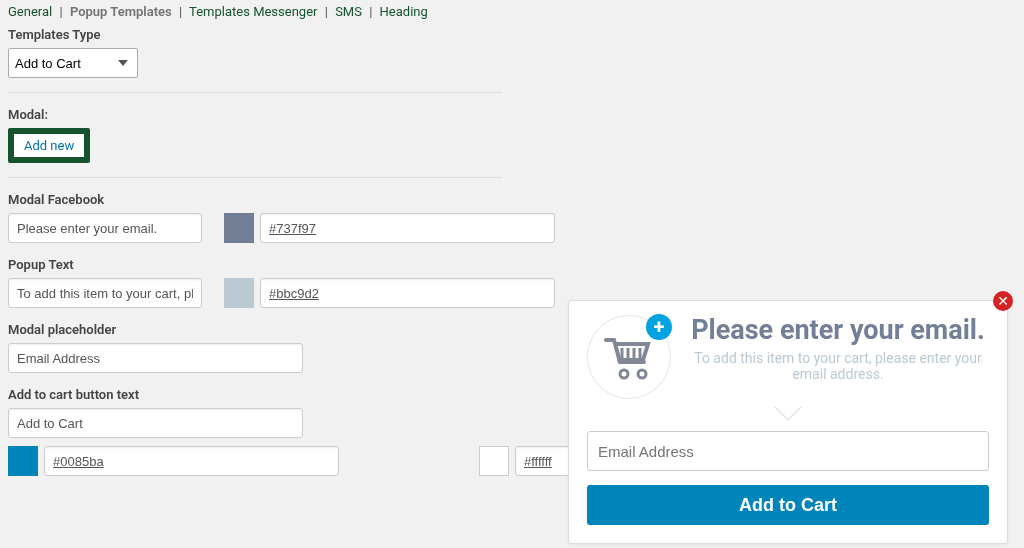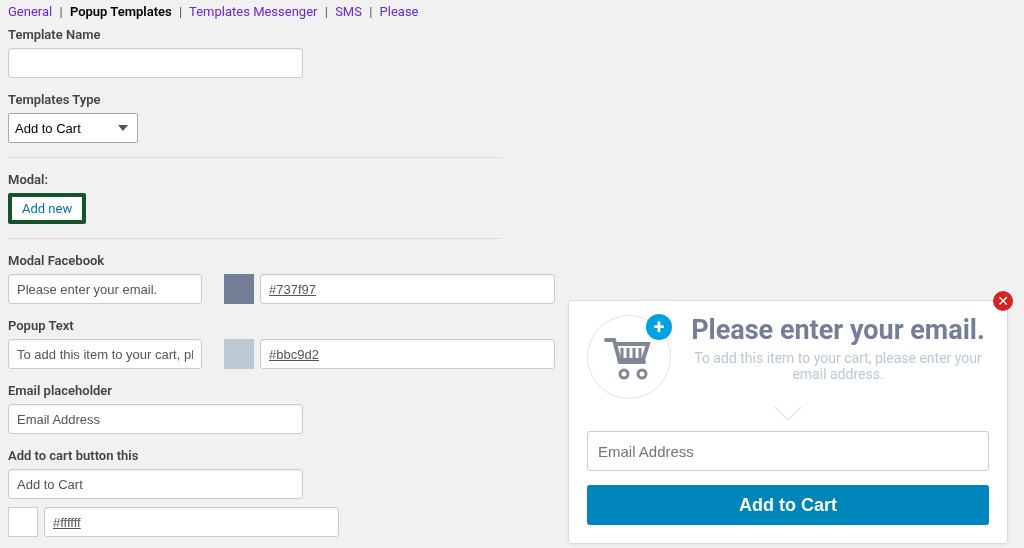--- a/index.html
+++ b/index.html
@@ -12,25 +12,25 @@
     height: 548px;
     overflow: hidden;
     position: relative;
   }
   .tabs {
     padding: 4px 8px 0 8px;
     font-size: 13px;
   }
   .tabs span.sep { color: #555; margin: 0 4px; }
   .tabs a {
-    color: #6d28d9;
+    color: #14532d;
     text-decoration: none;
   }
   .tabs .active {
-    color: #000000;
+    color: #737373;
     font-weight: 600;
   }
   .form-area {
     padding: 8px 8px 0 8px;
     width: 510px;
   }
   .field-row { margin-bottom: 14px; }
   .field-label {
     font-size: 13px;
     font-weight: 600;
@@ -74,21 +74,21 @@
     border-top: 6px solid #555;
     pointer-events: none;
   }
   hr.sep {
     border: none;
     border-top: 1px solid #ddd;
     margin: 14px 0;
   }
   .btn-small {
     display: inline-block;
-    border: 4px solid #14532d;
+    border: 6px solid #14532d;
     color: #0073aa;
     background: #fff;
     padding: 4px 10px;
     font-size: 13px;
     border-radius: 2px;
     cursor: pointer;
   }
   .color-row {
     display: flex;
     align-items: center;
@@ -224,29 +224,25 @@
 
 <div class="tabs">
   <a href="#">General</a>
   <span class="sep">|</span>
   <span class="active">Popup Templates</span>
   <span class="sep">|</span>
   <a href="#">Templates Messenger</a>
   <span class="sep">|</span>
   <a href="#">SMS</a>
   <span class="sep">|</span>
-  <a href="#">Please</a>
+  <a href="#">Heading</a>
 </div>
 
 <div class="form-area">
 
-  <div class="field-row">
-    <label class="field-label">Template Name</label>
-    <input type="text" class="text-input" value="" style="">
-  </div>
 
   <div class="field-row">
     <label class="field-label">Templates Type</label>
     <div class="select-wrap">
       <select class="wp-select">
         <option>Add to Cart</option>
       </select>
     </div>
   </div>
 
@@ -275,28 +271,32 @@
     <div class="color-row">
       <input type="text" class="text-input short-input" value="To add this item to your cart, please enter your email address." style="">
       <div style="display:flex;align-items:flex-start;">
         <span class="swatch" id="swatch2" style="background: rgb(187, 201, 210);"></span>
         <input type="text" class="color-input" value="#bbc9d2" style="">
       </div>
     </div>
   </div>
 
   <div class="field-row">
-    <label class="field-label">Email placeholder</label>
+    <label class="field-label">Modal placeholder</label>
     <input type="text" class="text-input w400" value="Email Address" style="">
   </div>
 
   <div class="field-row">
-    <label class="field-label">Add to cart button this</label>
+    <label class="field-label">Add to cart button text</label>
     <input type="text" class="text-input w400" style="margin-bottom: 8px;" value="Add to Cart">
     <div class="color-row" style="gap:140px;">
+      <div style="display:flex;align-items:center;">
+        <span class="swatch" id="swatch3" style="background: rgb(0, 133, 186);"></span>
+        <input type="text" class="color-input" value="#0085ba" style="">
+      </div>
       <div style="display:flex;align-items:center;">
         <span class="swatch swatch-border" id="swatch4" style="background: rgb(255, 255, 255);"></span>
         <input type="text" class="color-input" value="#ffffff" style="">
       </div>
     </div>
   </div>
 
 </div>
 
 <div class="preview">

